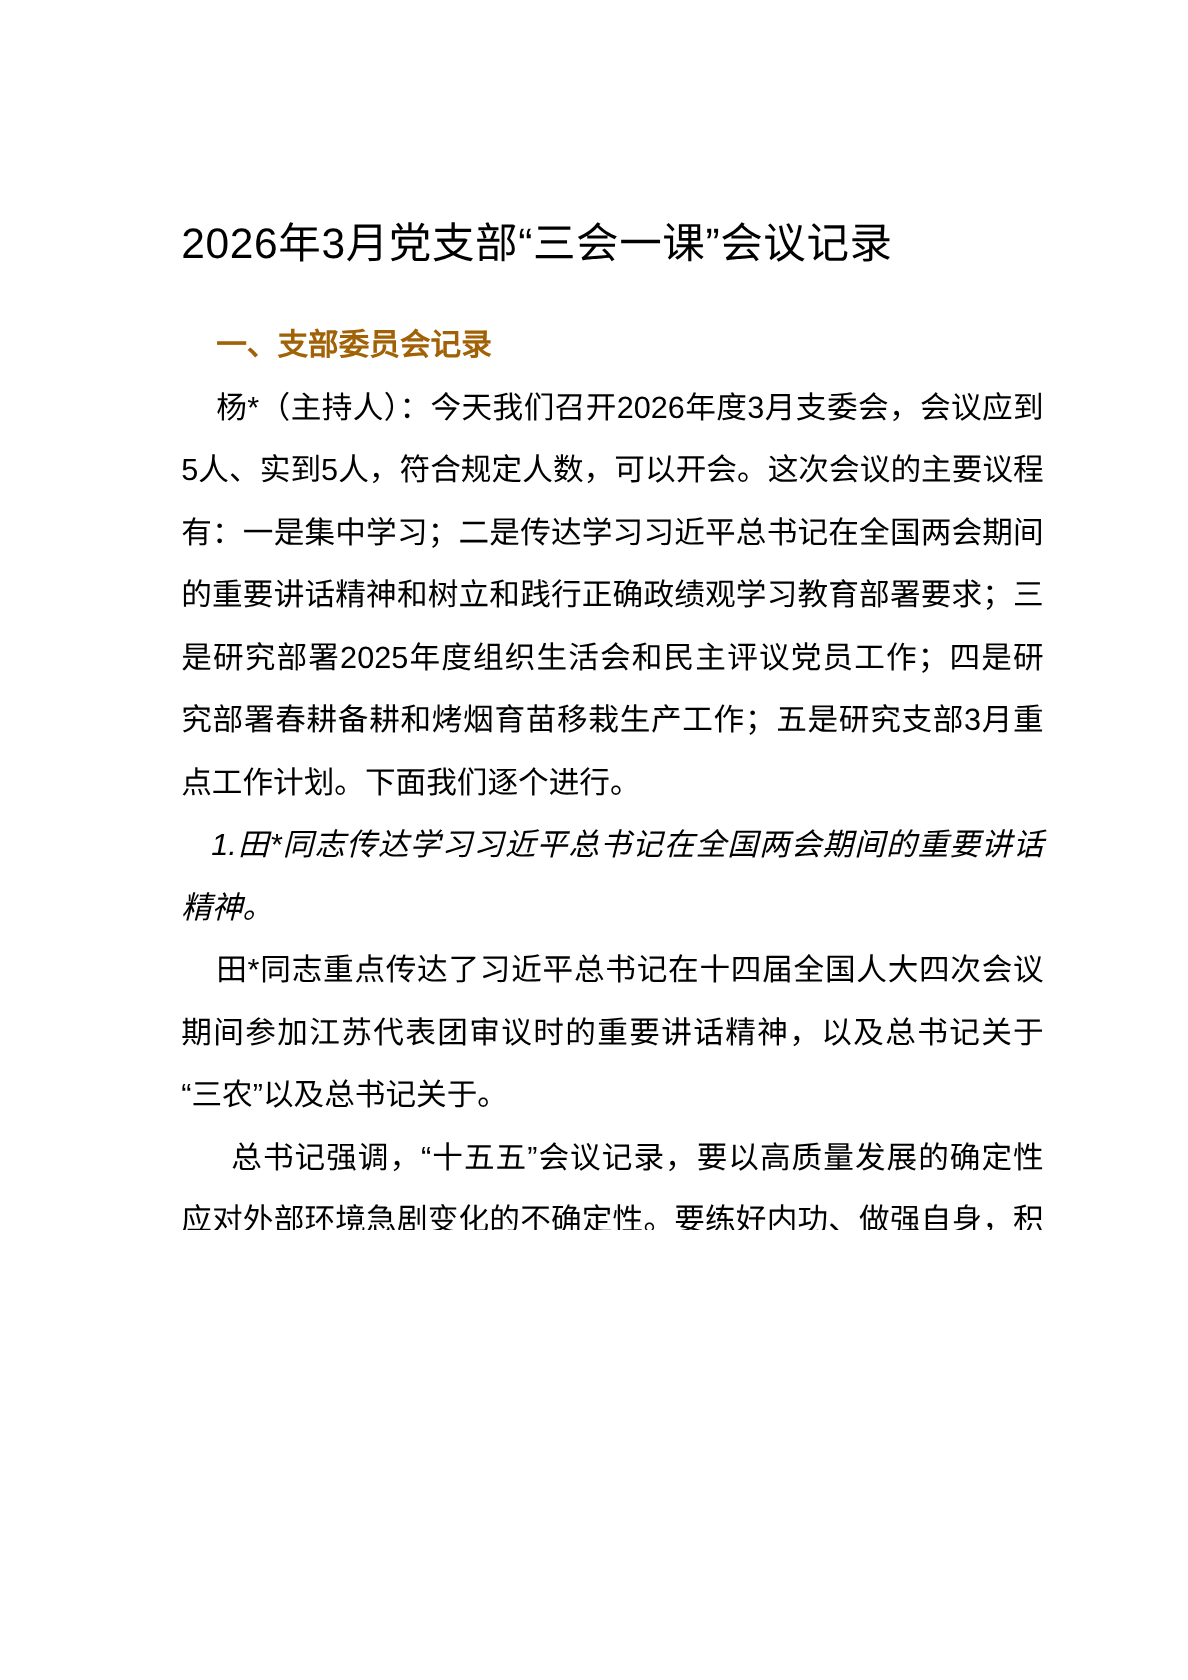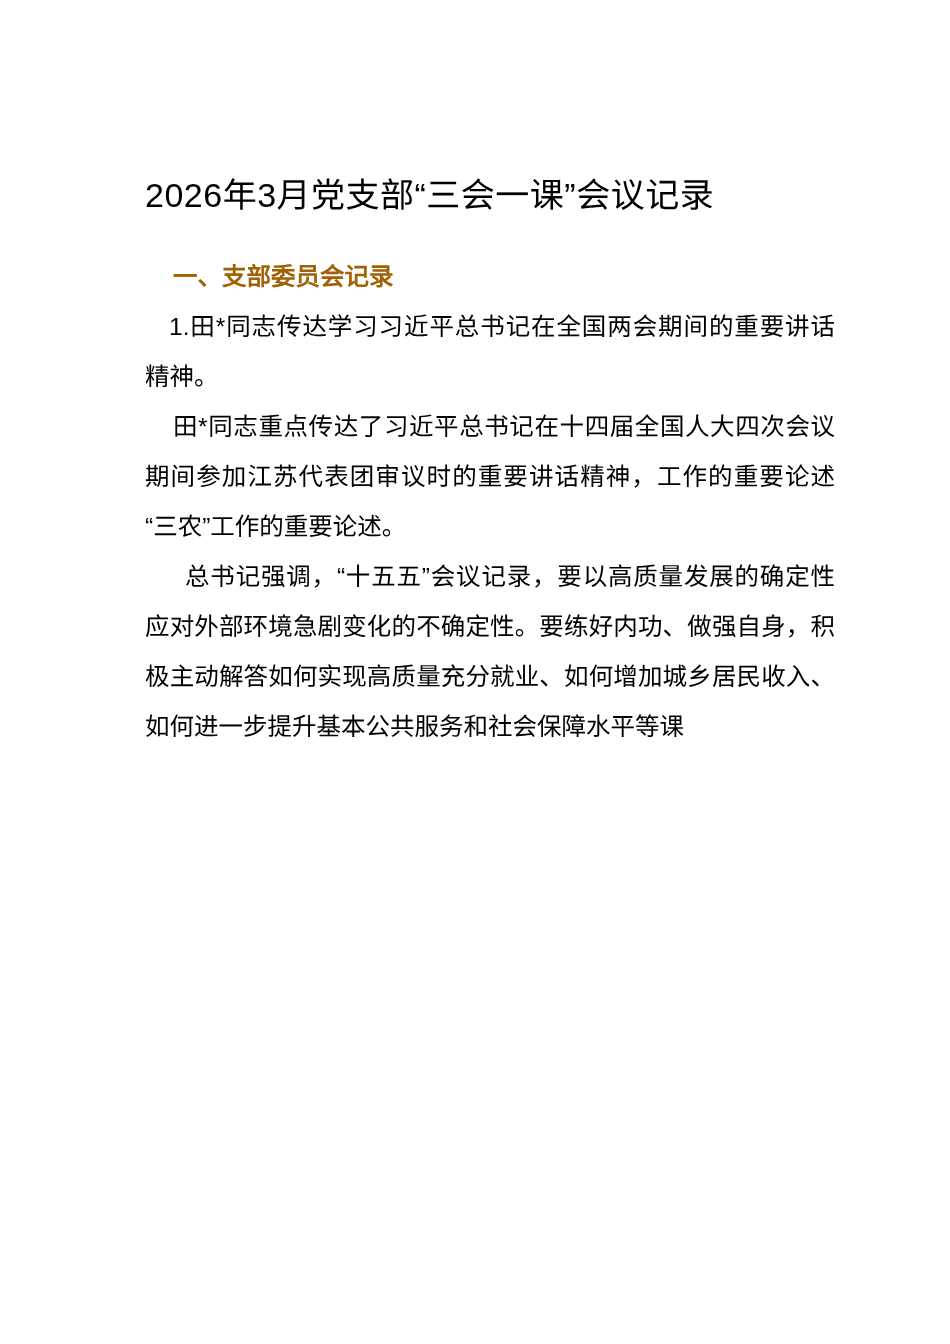--- a/index.html
+++ b/index.html
@@ -64,39 +64,41 @@
     color: #000000;
     word-break: break-all;
   }
 
   p.body-text.indent-wide {
     text-indent: 40px;
   }
 
   p.body-text.indent-narrow {
     text-indent: 24px;
+    font-style: italic;
   }
 
   
   .clip-tail {
     overflow: hidden;
   }
 </style>
 </head>
 <body>
 
 <div class="page">
   <div class="content">
 
     <h1 class="doc-title">2026年3月党支部“三会一课”会议记录</h1>
 
     <h2 class="section-heading">一、支部委员会记录</h2>
 
+    <p class="body-text">杨*（主持人）：今天我们召开2026年度3月支委会，会议应到5人、实到5人，符合规定人数，可以开会。这次会议的主要议程有：一是集中学习；二是传达学习习近平总书记在全国两会期间的重要讲话精神和树立和践行正确政绩观学习教育部署要求；三是研究部署2025年度组织生活会和民主评议党员工作；四是研究部署春耕备耕和烤烟育苗移栽生产工作；五是研究支部3月重点工作计划。下面我们逐个进行。</p>
 
 
     <p class="body-text indent-narrow">1.田*同志传达学习习近平总书记在全国两会期间的重要讲话精神。</p>
 
-    <p class="body-text">田*同志重点传达了习近平总书记在十四届全国人大四次会议期间参加江苏代表团审议时的重要讲话精神，工作的重要论述“三农”工作的重要论述。</p>
+    <p class="body-text">田*同志重点传达了习近平总书记在十四届全国人大四次会议期间参加江苏代表团审议时的重要讲话精神，以及总书记关于“三农”以及总书记关于。</p>
 
     <p class="body-text indent-wide clip-tail">总书记强调，“十五五”会议记录，要以高质量发展的确定性应对外部环境急剧变化的不确定性。要练好内功、做强自身，积极主动解答如何实现高质量充分就业、如何增加城乡居民收入、如何进一步提升基本公共服务和社会保障水平等课</p>
 
   </div>
 </div>
 
 </body></html>

